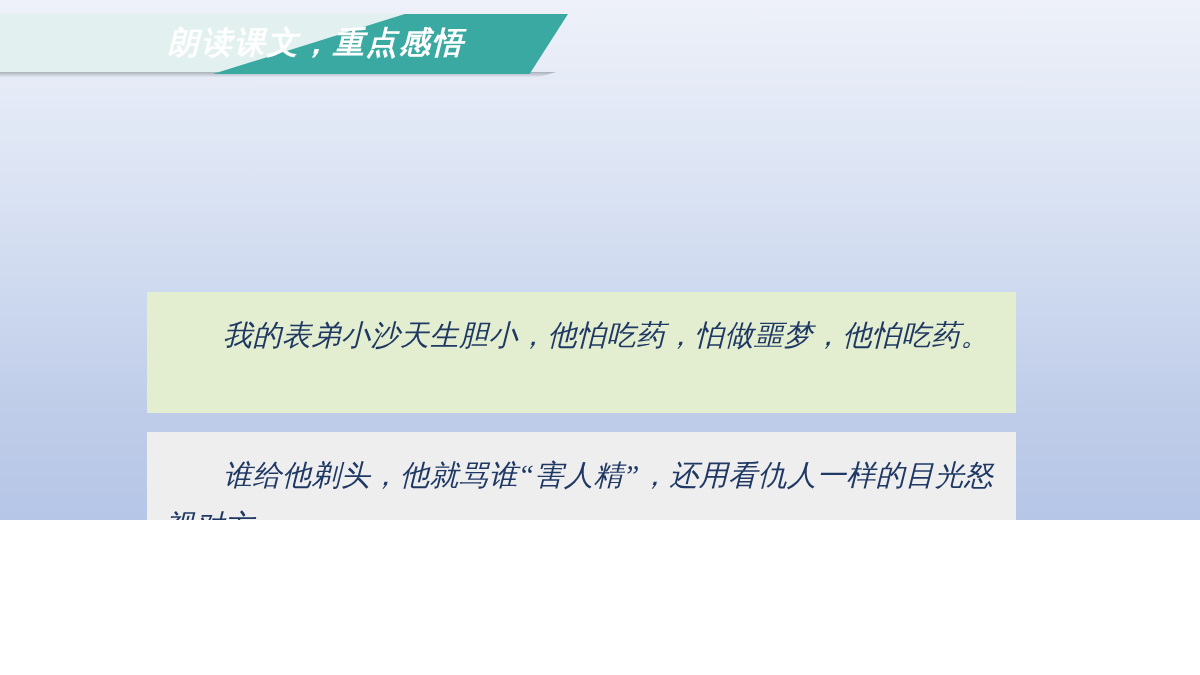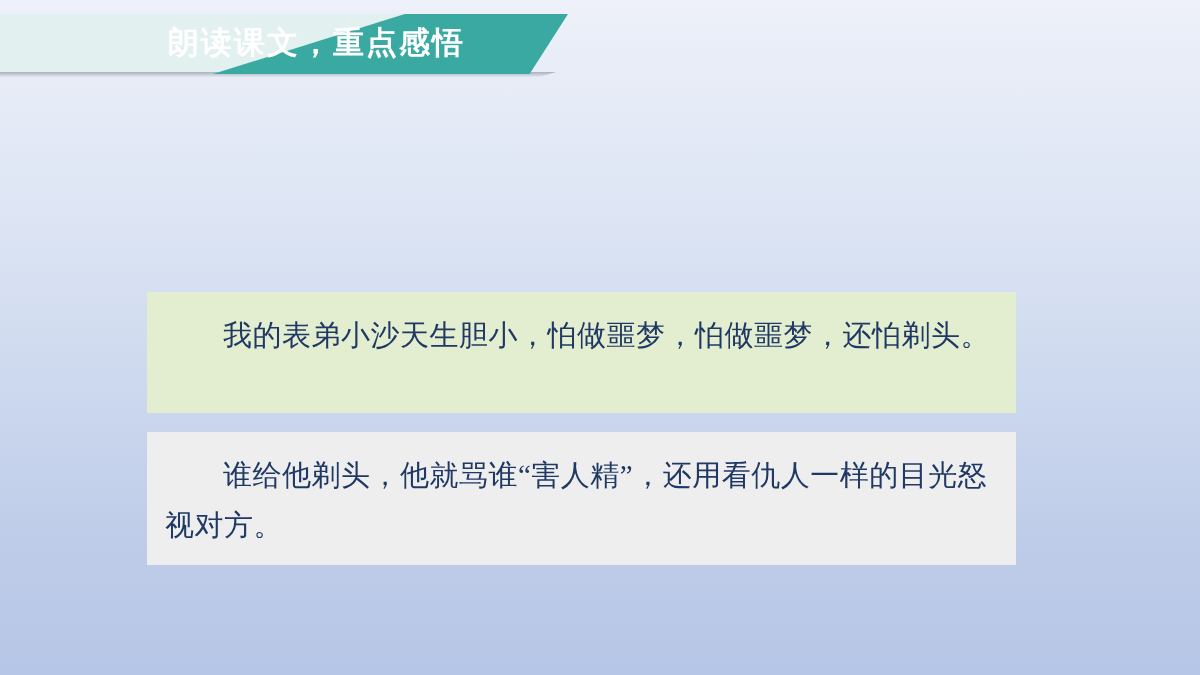--- a/index.html
+++ b/index.html
@@ -9,29 +9,30 @@
   body {
     width: 1200px;
     height: 675px;
     overflow: hidden;
     font-family: "Liberation Serif", serif;
   }
 
   #slide {
     position: relative;
     width: 1200px;
-    height: 675px;
+    height: 520px;
     background: linear-gradient(to bottom,
         #eef1f9 0%,
         #e7ecf7 12%,
         #dde5f4 32%,
         #ccd8ee 58%,
         #bfcce9 80%,
         #b6c6e6 100%);
     overflow: hidden;
+    font-style: italic;
   }
 
   
   #banner {
     position: absolute;
     left: 0;
     top: 14px;
     width: 600px;
     height: 64px;
   }
@@ -141,17 +142,17 @@
   <div id="banner">
     <div class="banner-mint"></div>
     <div class="banner-mint-taper"></div>
     <div class="banner-shadow"></div>
     <div class="banner-teal-shadow"></div>
     <div class="banner-teal"></div>
     <div id="banner-title">朗读课文，重点感悟</div>
   </div>
 
 
-  <div id="quote-1" class="quote-box">我的表弟小沙天生胆小，怕做噩梦，怕做噩梦，还怕剃头。</div>
+  <div id="quote-1" class="quote-box">我的表弟小沙天生胆小，他怕吃药，怕做噩梦，他怕吃药。</div>
 
   <div id="quote-2" class="quote-box">谁给他剃头，他就骂谁“害人精”，还用看仇人一样的目光怒视对方。</div>
 
 </div>
 
 </body></html>

